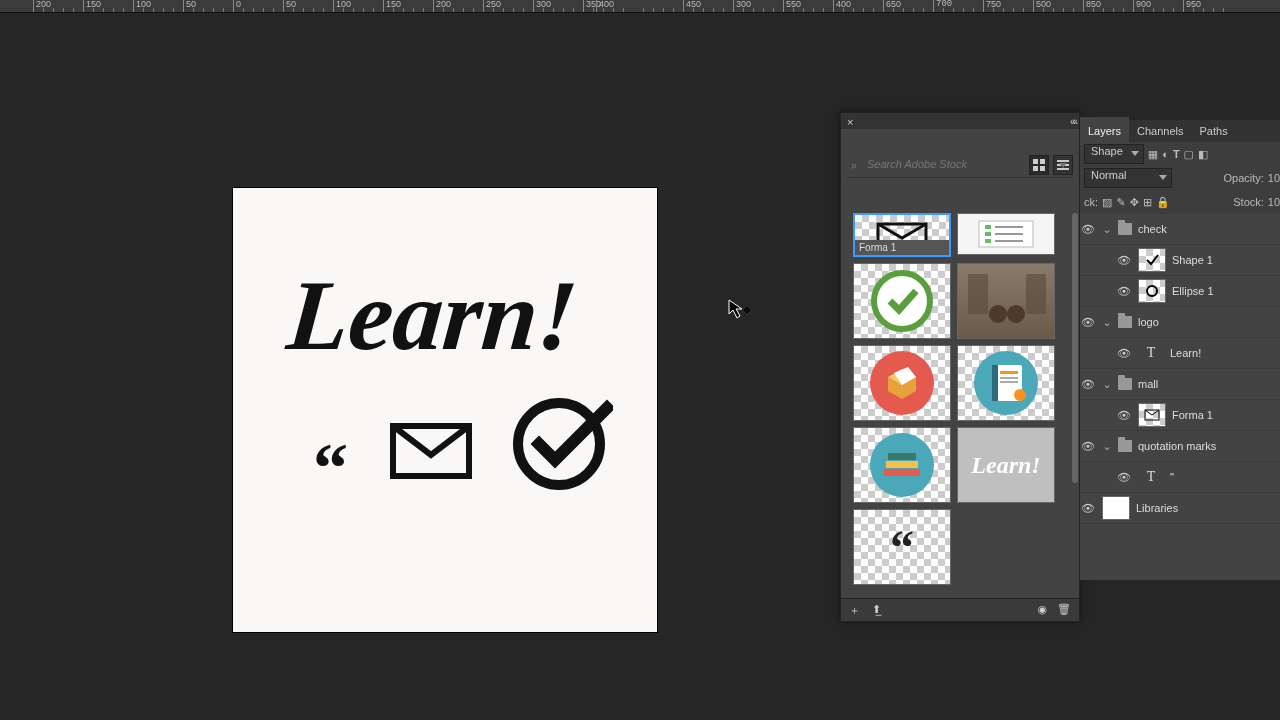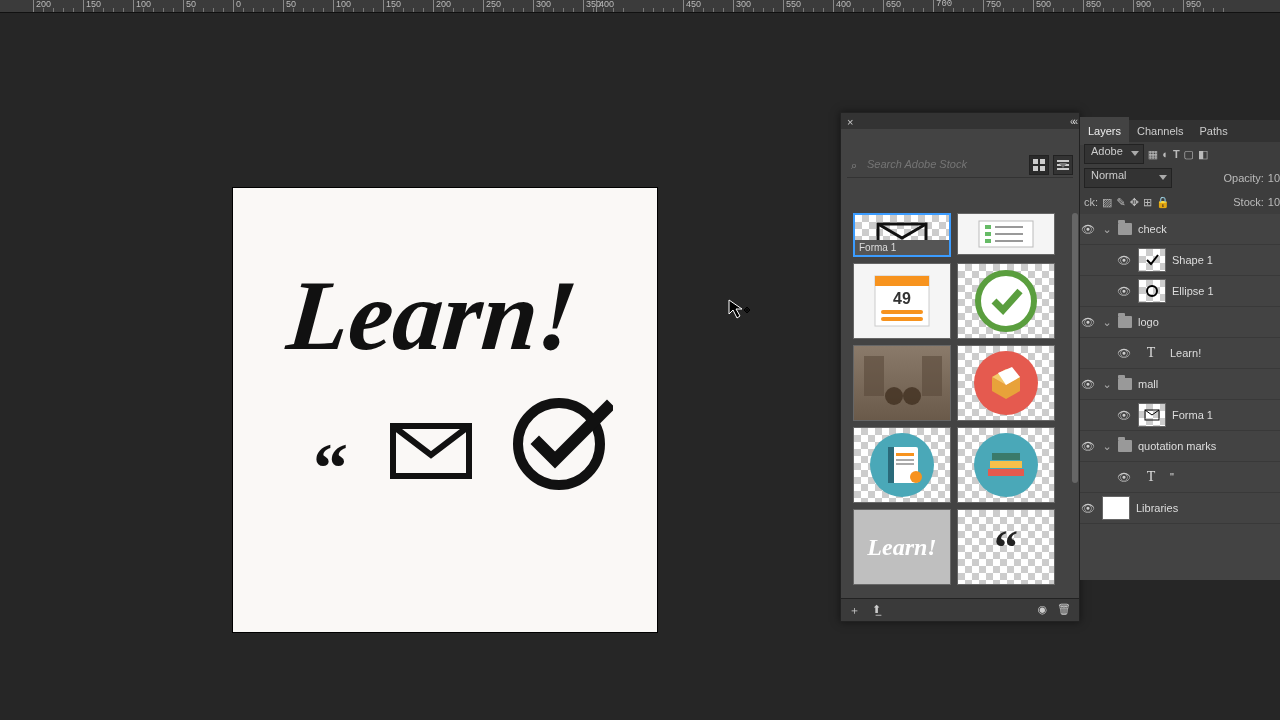--- a/index.html
+++ b/index.html
@@ -296,29 +296,20 @@
           <rect x="8" y="4" width="54" height="26" fill="#fff" stroke="#bbb"></rect>
           <rect x="14" y="8" width="6" height="4" fill="#6b6"></rect>
           <rect x="24" y="9" width="28" height="2" fill="#999"></rect>
           <rect x="14" y="15" width="6" height="4" fill="#6b6"></rect>
           <rect x="24" y="16" width="28" height="2" fill="#999"></rect>
           <rect x="14" y="22" width="6" height="4" fill="#6b6"></rect>
           <rect x="24" y="23" width="28" height="2" fill="#999"></rect>
         </svg>
     </div>
 
-    <div class="thumb" style="background:#f5f5f5">
-      <svg width="78" height="62">
-          <rect x="12" y="6" width="54" height="50" fill="#fff" stroke="#ccc"></rect>
-          <rect x="12" y="6" width="54" height="10" fill="#f7931e"></rect>
-          <text x="39" y="34" text-anchor="middle" font-size="16" fill="#333" font-weight="bold">49</text>
-          <rect x="18" y="40" width="42" height="4" fill="#f7931e" rx="2"></rect>
-          <rect x="18" y="47" width="42" height="4" fill="#f7931e" rx="2"></rect>
-        </svg>
-    </div>
     <div class="thumb checker">
       <svg width="68" height="68">
           <circle cx="34" cy="34" r="28" fill="#fff" stroke="#5a9e3e" stroke-width="6"></circle>
           <path d="M22 34 L31 43 L48 24" fill="none" stroke="#5a9e3e" stroke-width="7"></path>
         </svg>
     </div>
 
     <div class="thumb" style="background:linear-gradient(#8a7a6a,#6a5a4a)">
       <svg width="98" height="74">
           <rect x="10" y="10" width="20" height="40" fill="#5a4a3a" opacity=".6"></rect>
@@ -378,21 +369,21 @@
 </div>
 
 <div class="lay-panel">
   <div class="lay-tabs">
     <span class="t act">Layers</span>
     <span class="t">Channels</span>
     <span class="t">Paths</span>
 
   </div>
   <div class="lay-opts">
-    <div class="lay-sel"><span>Adobe</span><div class="car"></div></div>
+    <div class="lay-sel"><span>Shape</span><div class="car"></div></div>
     <span>▦</span>
     <span>◐</span>
     <span style="font-weight:bold">T</span>
     <span>▢</span>
     <span>◧</span>
   </div>
   <div class="lay-opts">
     <div class="lay-sel" style="width:60px"><span>Normal</span><div class="car"></div></div>
     <span style="margin-left:auto">Opacity:</span>
     <span>100%</span>

